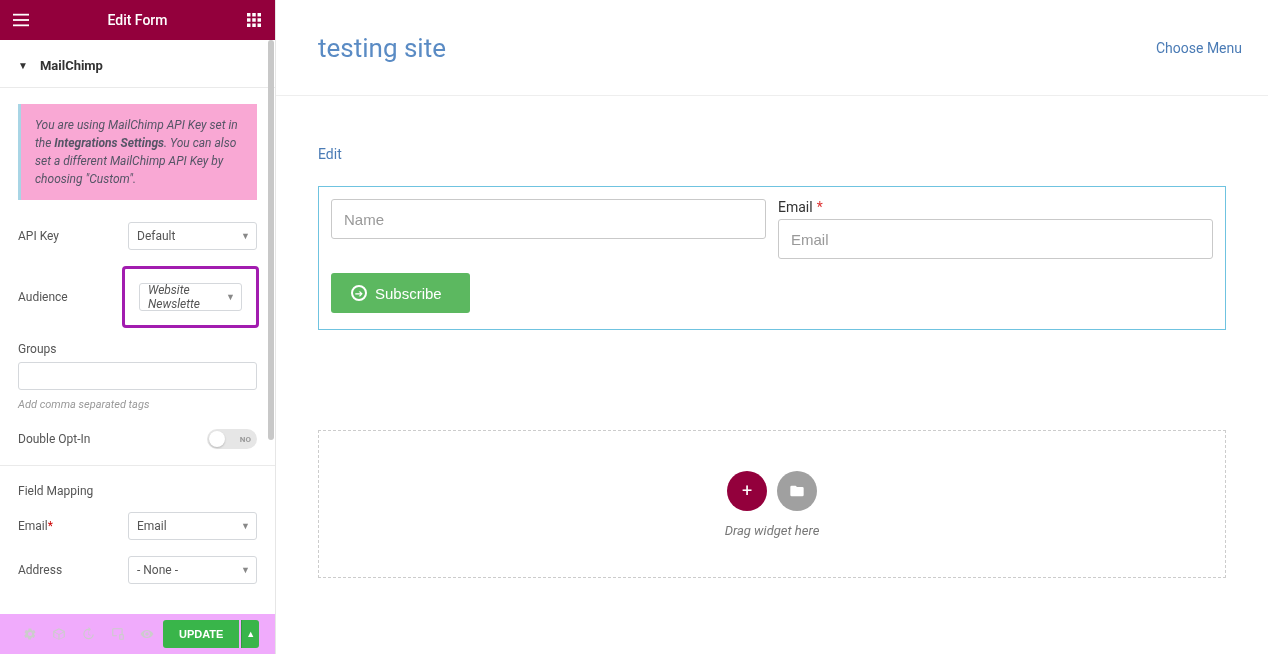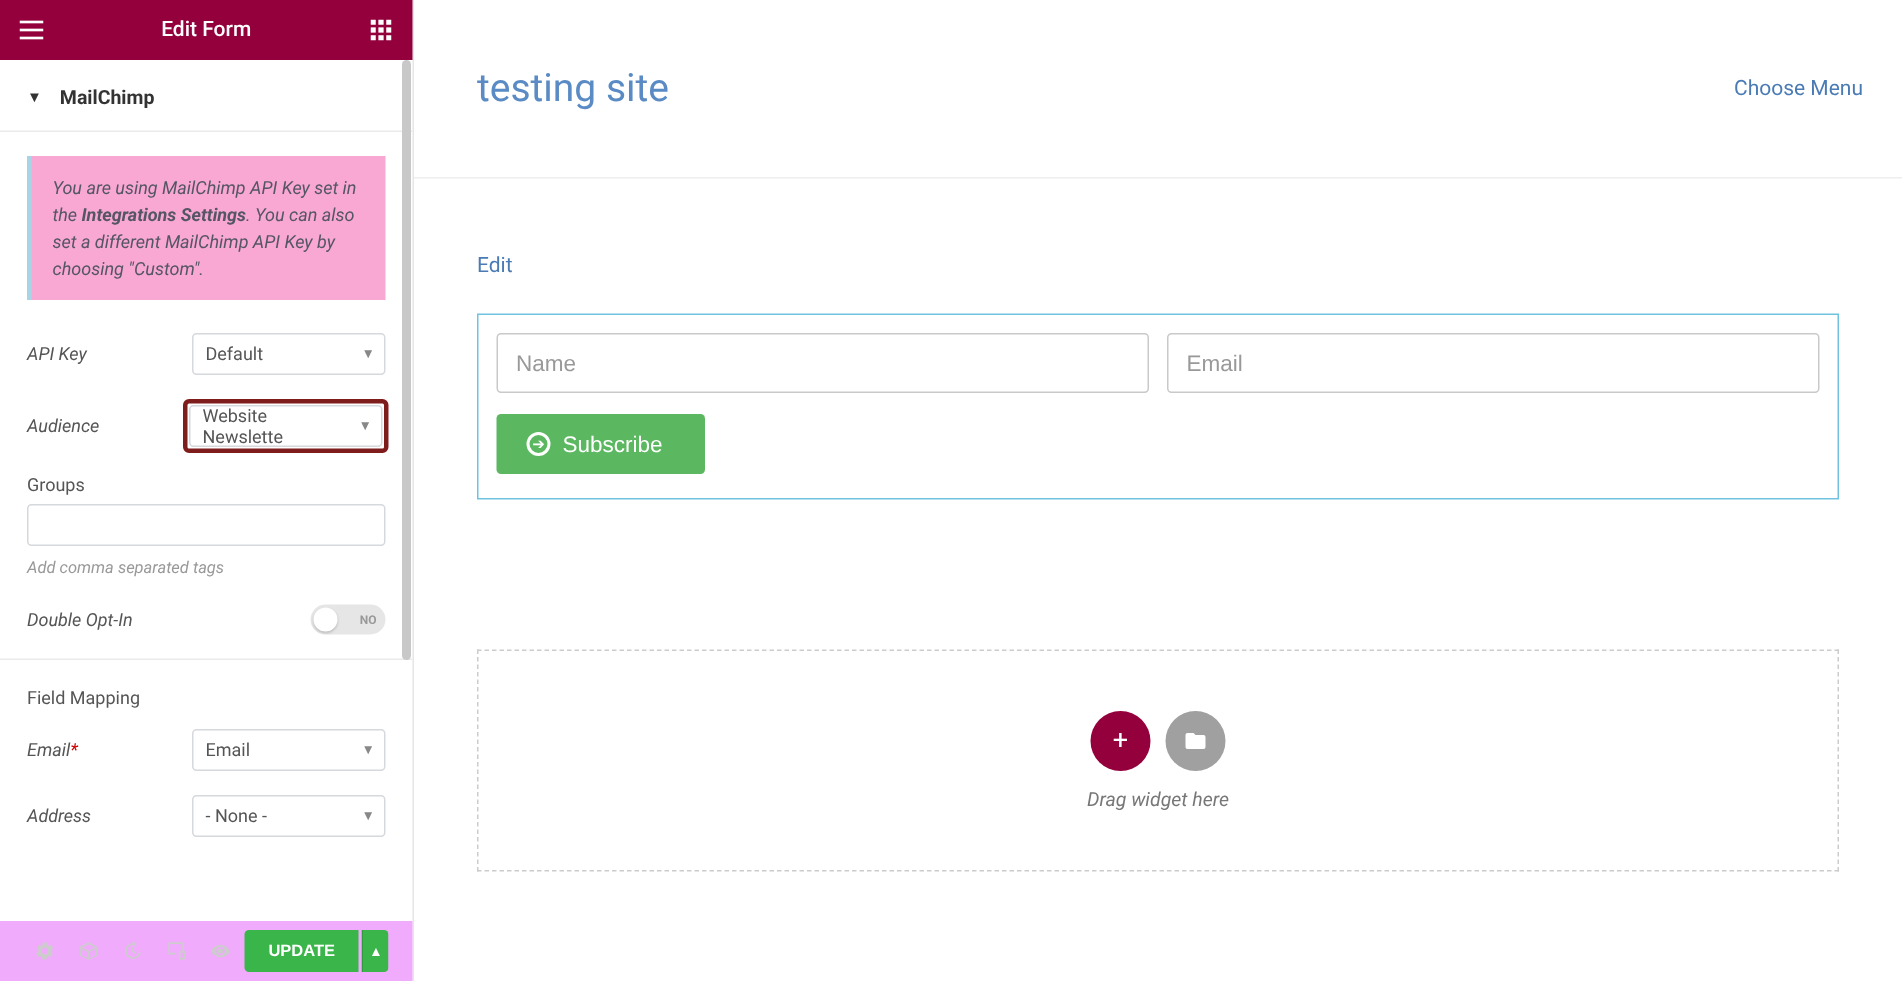--- a/index.html
+++ b/index.html
@@ -15,28 +15,28 @@
 
 .sidebar-body { flex: 1; overflow-y: auto; padding: 0; }
 
 .section-header { padding: 18px 18px 14px; border-bottom: 1px solid #eaeaea; cursor: pointer; display: flex; align-items: center; font-weight: 700; font-size: 13px; }
 .section-header .caret { margin-right: 12px; font-size: 10px; }
 
 .info-box { margin: 16px 18px 14px; background: #f9a8d4; border-left: 3px solid #a8d5e5; padding: 12px 14px; font-size: 12px; font-style: italic; color: #556; line-height: 1.5; }
 .info-box b { font-weight: 700; }
 
 .control-row { display: flex; align-items: center; padding: 8px 18px; }
-.control-label { flex: 0 0 110px; font-size: 12px; color: #555; font-style: italic; }
+.control-label { flex: 0 0 110px; font-size: 12px; color: #555; }
 .control-label .req { color: #c00; }
 .control-field { flex: 1; }
 
 .select-wrap { position: relative; background: #fff; border: 1px solid #d5d8dc; border-radius: 3px; height: 28px; display: flex; align-items: center; padding: 0 22px 0 8px; font-size: 12px; color: #555; cursor: pointer; }
 .select-wrap .caret-down { position: absolute; right: 6px; top: 50%; transform: translateY(-50%); font-size: 9px; color: #888; }
 
-.highlight-box { border: 3px solid #7f1d1d; border-radius: 4px; padding: 1px; margin-left: -6px; margin-right: -2px; }
+.highlight-box { border: 3px solid #a21caf; border-radius: 4px; padding: 14px; margin-left: -6px; margin-right: -2px; font-style: italic; }
 .highlight-box .select-wrap { margin: 0; }
 
 .text-input { width: 100%; height: 28px; border: 1px solid #d5d8dc; border-radius: 3px; padding: 0 8px; font-size: 12px; }
 
 .full-row { padding: 6px 18px 4px; }
 .full-row-label { font-size: 12px; color: #555; margin-bottom: 6px; }
 .help-text { font-size: 11px; font-style: italic; color: #999; padding: 4px 18px 10px; }
 
 .divider { height: 1px; background: #eaeaea; margin: 8px 0; }
 
@@ -52,21 +52,21 @@
 .footer-icon svg { width: 14px; height: 14px; fill: #ccc; }
 .update-btn { margin-left: auto; background: #39b54a; color: #fff; border: none; height: 28px; padding: 0 16px; font-size: 11px; font-weight: 700; border-radius: 3px 0 0 3px; cursor: pointer; }
 .update-caret { background: #39b54a; border-left: 1px solid rgba(0,0,0,0.15); height: 28px; width: 18px; display: flex; align-items: center; justify-content: center; border-radius: 0 3px 3px 0; cursor: pointer; color: #fff; font-size: 9px; }
 
 
 .collapse-handle { position: absolute; left: 276px; top: 308px; width: 14px; height: 44px; background: #e6e6e6; border-radius: 0 4px 4px 0; display: flex; align-items: center; justify-content: center; cursor: pointer; color: #999; font-size: 10px; }
 
 
 .preview { position: absolute; left: 276px; top: 0; right: 0; bottom: 0; background: #fff; overflow: hidden; }
 
-.topbar { height: 119px; border-bottom: 1px solid #eee; display: flex; align-items: center; justify-content: space-between; padding: 0 26px 0 42px; }
+.topbar { height: 96px; border-bottom: 1px solid #eee; display: flex; align-items: center; justify-content: space-between; padding: 0 26px 0 42px; }
 .site-title { color: #5a8bc4; font-size: 26px; font-weight: 400; }
 .choose-menu { color: #4a7bb5; font-size: 14px; cursor: pointer; }
 
 .page-content { padding: 50px 42px 20px; }
 .page-title { font-size: 32px; font-weight: 400; color: #222; margin-bottom: 18px; }
 .edit-link { color: #4a7bb5; font-size: 14px; cursor: pointer; display: inline-block; margin-bottom: 24px; }
 
 .form-widget { border: 1px solid #6fc3e0; padding: 12px 0 16px 0; position: relative; }
 .form-row { display: flex; gap: 12px; padding: 0 12px; }
 .form-col { flex: 1; }
@@ -235,20 +235,21 @@
 
   <div class="page-content">
     <a class="edit-link">Edit</a>
 
     <div class="form-widget">
       <div class="form-row">
         <div class="form-col">
           <input class="field-input" placeholder="Name" style="">
         </div>
         <div class="form-col">
+          <div class="field-label"><span>Email</span><span class="star">*</span></div>
           <input class="field-input" placeholder="Email" style="">
         </div>
       </div>
       <button class="subscribe-btn">
         <span class="arrow-circle">➔</span>
         <span>Subscribe</span>
       </button>
     </div>
   </div>
 

